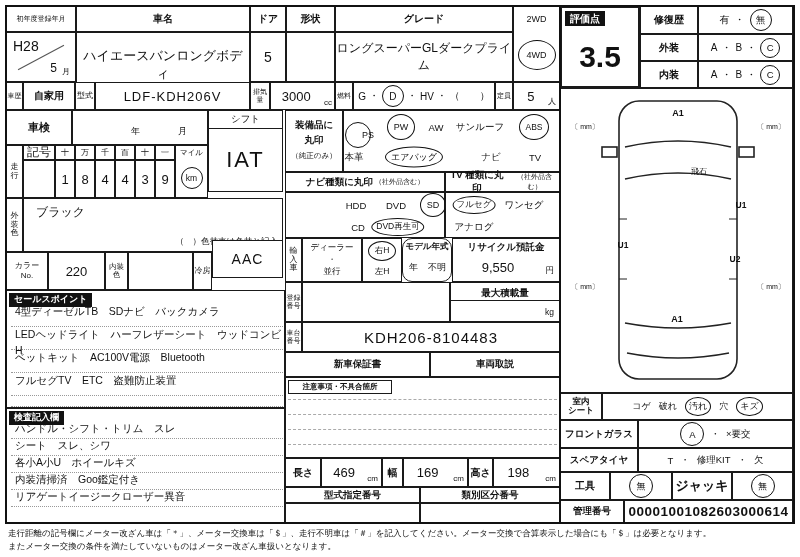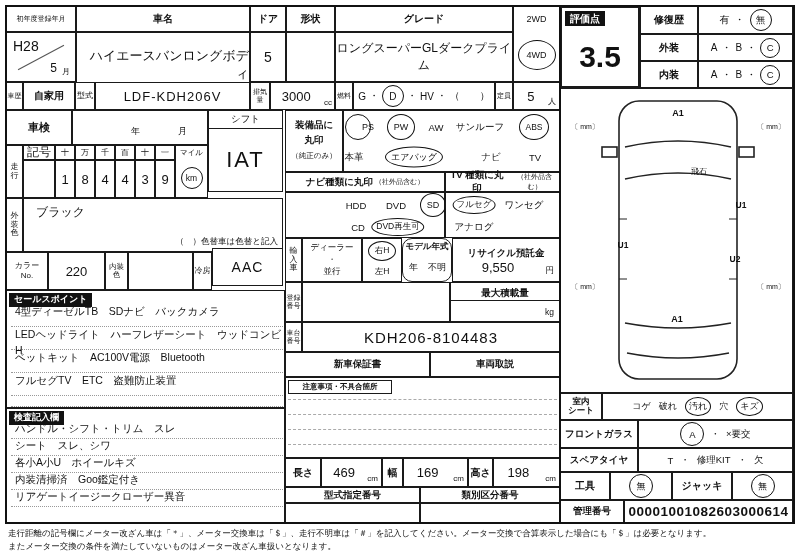--- a/index.html
+++ b/index.html
@@ -21,21 +21,21 @@
 <body>
 
 <div class="c cen" style="left:6px;top:6px;width:70px;height:26px;font-size:7px;">初年度登録年月</div>
 <div class="c" style="left:6px;top:32px;width:70px;height:50px;">
   <span class="nb" style="position:absolute;left:6px;top:5px;font-size:14px;">H28</span>
   <span class="nb" style="position:absolute;right:18px;bottom:6px;font-size:12px;">5</span>
   <span class="nb" style="position:absolute;right:5px;bottom:4px;font-size:8px;">月</span>
   <div class="nb" style="position:absolute;left:8px;top:24px;width:52px;border-top:1px solid #555;transform:rotate(-28deg);"></div>
 </div>
 <div class="c cen b" style="left:76px;top:6px;width:174px;height:26px;font-size:10px;">車名</div>
-<div class="c cen" style="left:76px;top:32px;width:174px;height:66px;font-size:13px;text-align:right;">ハイエースバンロングボディ</div>
+<div class="c cen" style="left:76px;top:32px;width:174px;height:66px;font-size:13px;">ハイエースバンロングボディ</div>
 <div class="c cen b" style="left:250px;top:6px;width:36px;height:26px;font-size:10px;">ドア</div>
 <div class="c cen" style="left:250px;top:32px;width:36px;height:50px;font-size:14px;">5</div>
 <div class="c cen b" style="left:286px;top:6px;width:49px;height:26px;font-size:10px;">形状</div>
 <div class="c" style="left:286px;top:32px;width:49px;height:50px;"></div>
 <div class="c cen b" style="left:335px;top:6px;width:178px;height:26px;font-size:10px;">グレード</div>
 <div class="c cen" style="left:335px;top:32px;width:178px;height:50px;font-size:12px;">ロングスーパーGLダークプライム</div>
 <div class="c" style="left:513px;top:6px;width:47px;height:76px;">
   <div class="nb cen" style="position:absolute;left:0;top:7px;width:100%;font-size:9px;">2WD</div>
   <div class="ic" style="position:absolute;left:50%;top:48px;transform:translate(-50%,-50%);width:38px;height:30px;font-size:9px;">
       <span>4WD</span>
@@ -104,21 +104,21 @@
 <div class="c" style="left:23px;top:198px;width:260px;height:54px;">
   <span class="nb" style="position:absolute;left:12px;top:5px;font-size:12px;">ブラック</span>
   <span class="nb" style="position:absolute;right:4px;bottom:3px;font-size:8.5px;">（　）色替車は色替と記入</span>
 </div>
 
 <div class="c cen" style="left:6px;top:252px;width:42px;height:38px;font-size:8px;padding:0 2px;line-height:1.2;">カラー No.</div>
 <div class="c cen" style="left:48px;top:252px;width:57px;height:38px;font-size:13px;">220</div>
 <div class="c vl" style="left:105px;top:252px;width:23px;height:38px;font-size:7.5px;">内装色</div>
 <div class="c" style="left:128px;top:252px;width:65px;height:38px;"></div>
 <div class="c vl" style="left:193px;top:252px;width:19px;height:38px;font-size:8px;">冷房</div>
-<div class="c cen" style="left:212px;top:248px;width:71px;height:38px;font-size:14px;letter-spacing:1px;">AAC</div>
+<div class="c cen" style="left:212px;top:240px;width:71px;height:38px;font-size:14px;letter-spacing:1px;">AAC</div>
 
 <div class="c" style="left:6px;top:290px;width:279px;height:118px;">
   <span class="badge" style="left:2px;top:2px;">セールスポイント</span>
   <div class="line" style="left:4px;top:13px;width:268px;height:22px;">4型ディーゼルTB　SDナビ　バックカメラ</div>
   <div class="line" style="left:4px;top:36px;width:268px;height:22px;">LEDヘッドライト　ハーフレザーシート　ウッドコンビH</div>
   <div class="line" style="left:4px;top:59px;width:268px;height:22px;">ベットキット　AC100V電源　Bluetooth</div>
   <div class="line" style="left:4px;top:82px;width:268px;height:22px;">フルセグTV　ETC　盗難防止装置</div>
   <div class="line" style="left:4px;top:105px;width:268px;height:10px;"></div>
 </div>
 
@@ -130,21 +130,21 @@
   <div class="line" style="left:4px;top:63px;width:268px;height:17px;">内装清掃済　Goo鑑定付き</div>
   <div class="line" style="left:4px;top:80px;width:268px;height:17px;">リアゲートイージークローザー異音</div>
 </div>
 
 <div class="c" style="left:285px;top:110px;width:58px;height:62px;">
   <div class="nb cen b" style="position:absolute;left:0;top:8px;width:100%;font-size:9.5px;">装備品に</div>
   <div class="nb cen b" style="position:absolute;left:0;top:23px;width:100%;font-size:9.5px;">丸印</div>
   <div class="nb cen" style="position:absolute;left:0;top:40px;width:100%;font-size:7.5px;">（純正のみ）</div>
 </div>
 <div class="c" style="left:343px;top:110px;width:217px;height:62px;">
-  <span class="mark ic" style="left:14px;top:16px;width:26px;height:26px;font-size:9px;transform:translate(-50%,-50%);padding-left:20px;">
+  <span class="mark ic" style="left:14px;top:24px;width:26px;height:26px;font-size:9px;transform:translate(-50%,-50%);padding-left:20px;">
       <span>PS</span>
     </span>
   <span class="mark ic" style="left:57px;top:16px;width:28px;height:26px;font-size:9px;">
       <span>PW</span>
     </span>
   <span class="mark" style="left:92px;top:16px;font-size:9.5px;">AW</span>
   <span class="mark" style="left:136px;top:16px;font-size:9.5px;">サンルーフ</span>
   <span class="mark ic" style="left:190px;top:16px;width:30px;height:26px;font-size:8.5px;">
       <span>ABS</span>
     </span>
@@ -193,21 +193,21 @@
       <span>右H</span>
     </span>
   <span class="mark" style="left:50%;top:33px;font-size:8.5px;">左H</span>
 </div>
 <div class="c" style="left:402px;top:238px;width:50px;height:44px;border-radius:10px;">
   <div class="nb cen b" style="position:absolute;left:0;top:2px;width:100%;font-size:8.5px;white-space:nowrap;">モデル年式</div>
   <span class="nb" style="position:absolute;left:6px;bottom:7px;font-size:9px;">年</span>
   <span class="nb" style="position:absolute;right:5px;bottom:7px;font-size:9px;">不明</span>
 </div>
 <div class="c" style="left:452px;top:238px;width:108px;height:44px;">
-  <div class="nb cen b" style="position:absolute;left:0;top:8px;width:100%;font-size:9.5px;">リサイクル預託金</div>
+  <div class="nb cen b" style="position:absolute;left:0;top:2px;width:100%;font-size:9.5px;">リサイクル預託金</div>
   <span class="nb cen" style="position:absolute;left:0;top:16px;width:85%;height:24px;font-size:13px;">9,550</span>
   <span class="nb" style="position:absolute;right:5px;bottom:4px;font-size:8.5px;">円</span>
 </div>
 
 <div class="c vl" style="left:285px;top:282px;width:17px;height:40px;font-size:7px;">登録番号</div>
 <div class="c" style="left:302px;top:282px;width:148px;height:40px;"></div>
 <div class="c" style="left:450px;top:282px;width:110px;height:40px;">
   <div class="nb cen b" style="position:absolute;left:0;top:3px;width:100%;font-size:9.5px;border-bottom:1px solid #1a1a1a;height:14px;">最大積載量</div>
   <span class="nb" style="position:absolute;right:5px;bottom:4px;font-size:8.5px;">kg</span>
 </div>
@@ -338,21 +338,21 @@
   <span>・</span>
   <span>欠</span>
 </div>
 
 <div class="c cen b" style="left:560px;top:472px;width:50px;height:28px;font-size:10px;">工具</div>
 <div class="c cen" style="left:610px;top:472px;width:62px;height:28px;">
   <span class="ic" style="width:24px;height:24px;font-size:9px;">
       <span>無</span>
     </span>
 </div>
-<div class="c cen b" style="left:672px;top:472px;width:60px;height:28px;font-size:10px;">ジャッキ</div>
+<div class="c cen b" style="left:672px;top:472px;width:60px;height:28px;font-size:13px;">ジャッキ</div>
 <div class="c cen" style="left:732px;top:472px;width:61px;height:28px;">
   <span class="ic" style="width:24px;height:24px;font-size:9px;">
       <span>無</span>
     </span>
 </div>
 
 <div class="c cen b" style="left:560px;top:500px;width:64px;height:23px;font-size:9.5px;">管理番号</div>
 <div class="c cen b" style="left:624px;top:500px;width:169px;height:23px;font-size:13.5px;letter-spacing:0.5px;">00001001082603000614</div>
 
 <div class="frame" style="left:5px;top:5px;width:790px;height:519px;"></div>

